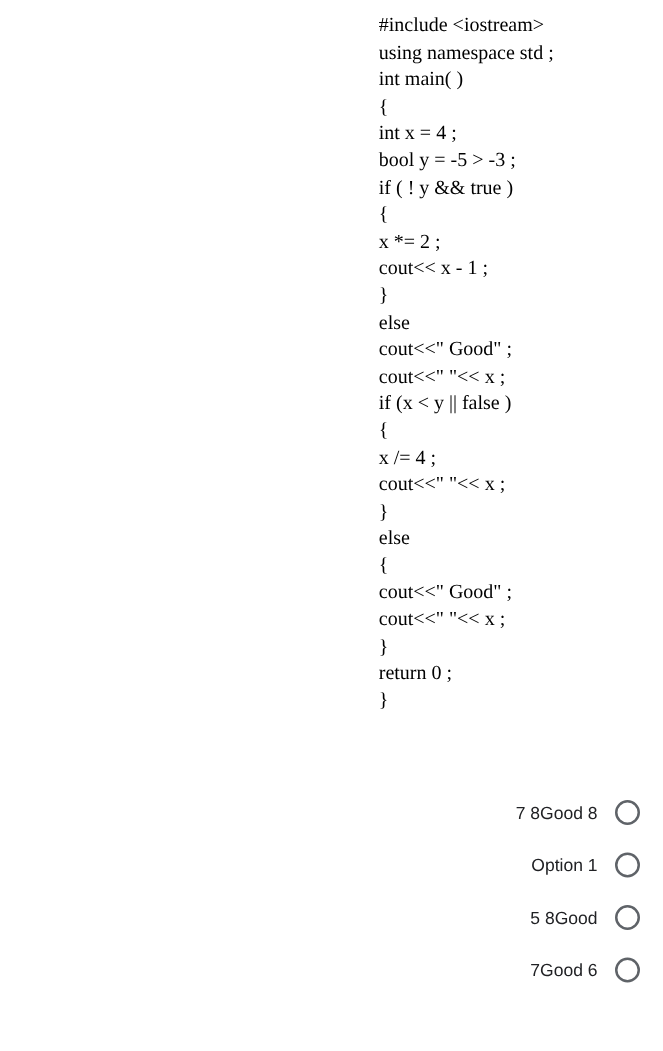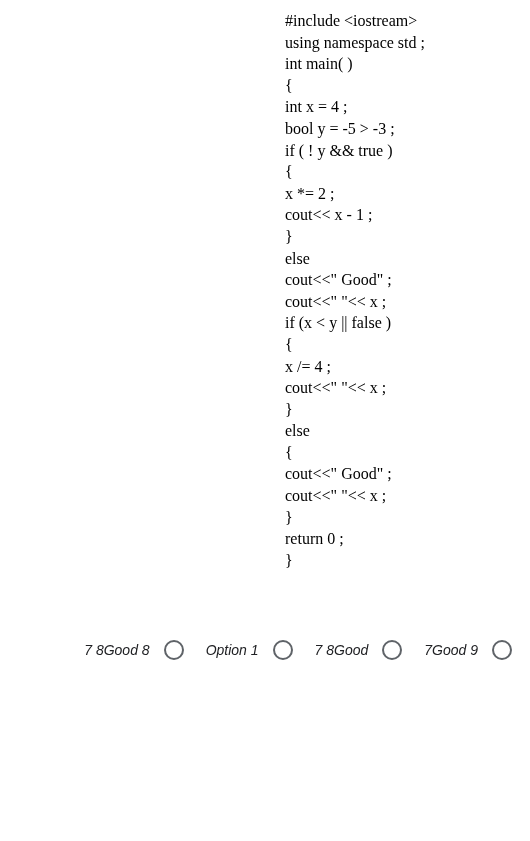--- a/index.html
+++ b/index.html
@@ -10,34 +10,34 @@
     body {
       font-family: "Times New Roman", Times, serif;
       font-size: 16px;
       background: #ffffff;
       width: 530px;
       height: 841px;
       position: relative;
     }
     .code-block {
       position: absolute;
-      left: 285px;
+      left: 303px;
       top: 10px;
       color: #000000;
       line-height: 1.35;
       white-space: pre;
     }
     .options-area {
       position: absolute;
       right: 18px;
       top: 640px;
       display: flex;
+      flex-direction: column;
       gap: 22px;
       align-items: flex-end;
-      font-style: italic;
     }
     .option-row {
       display: flex;
       align-items: center;
       gap: 14px;
     }
     .option-label {
       font-family: Arial, Helvetica, sans-serif;
       font-size: 14px;
       color: #202124;
@@ -86,20 +86,20 @@
 <div class="options-area">
   <div class="option-row">
     <span class="option-label">7 8Good 8</span>
     <span class="radio-circle"></span>
   </div>
   <div class="option-row">
     <span class="option-label">Option 1</span>
     <span class="radio-circle"></span>
   </div>
   <div class="option-row">
-    <span class="option-label">7 8Good</span>
+    <span class="option-label">5 8Good</span>
     <span class="radio-circle"></span>
   </div>
   <div class="option-row">
-    <span class="option-label">7Good 9</span>
+    <span class="option-label">7Good 6</span>
     <span class="radio-circle"></span>
   </div>
 </div>
 
 </body></html>

